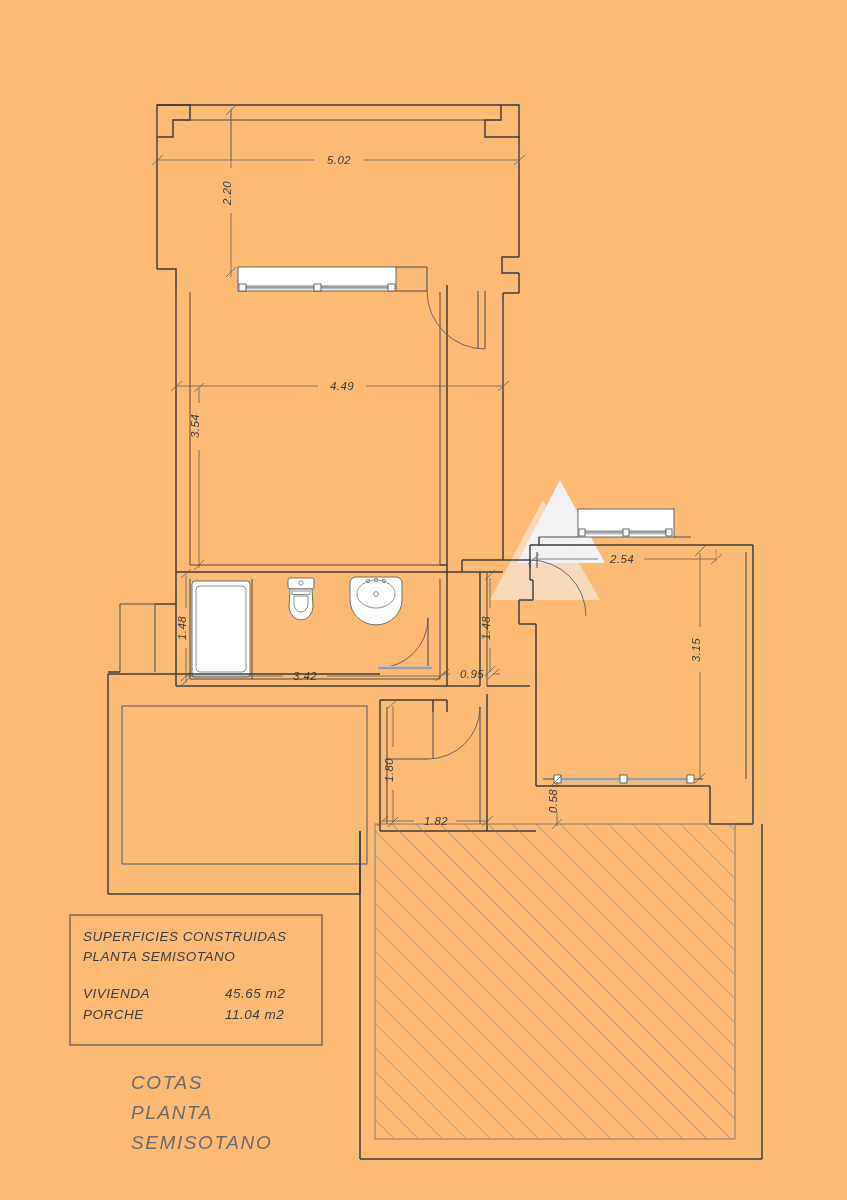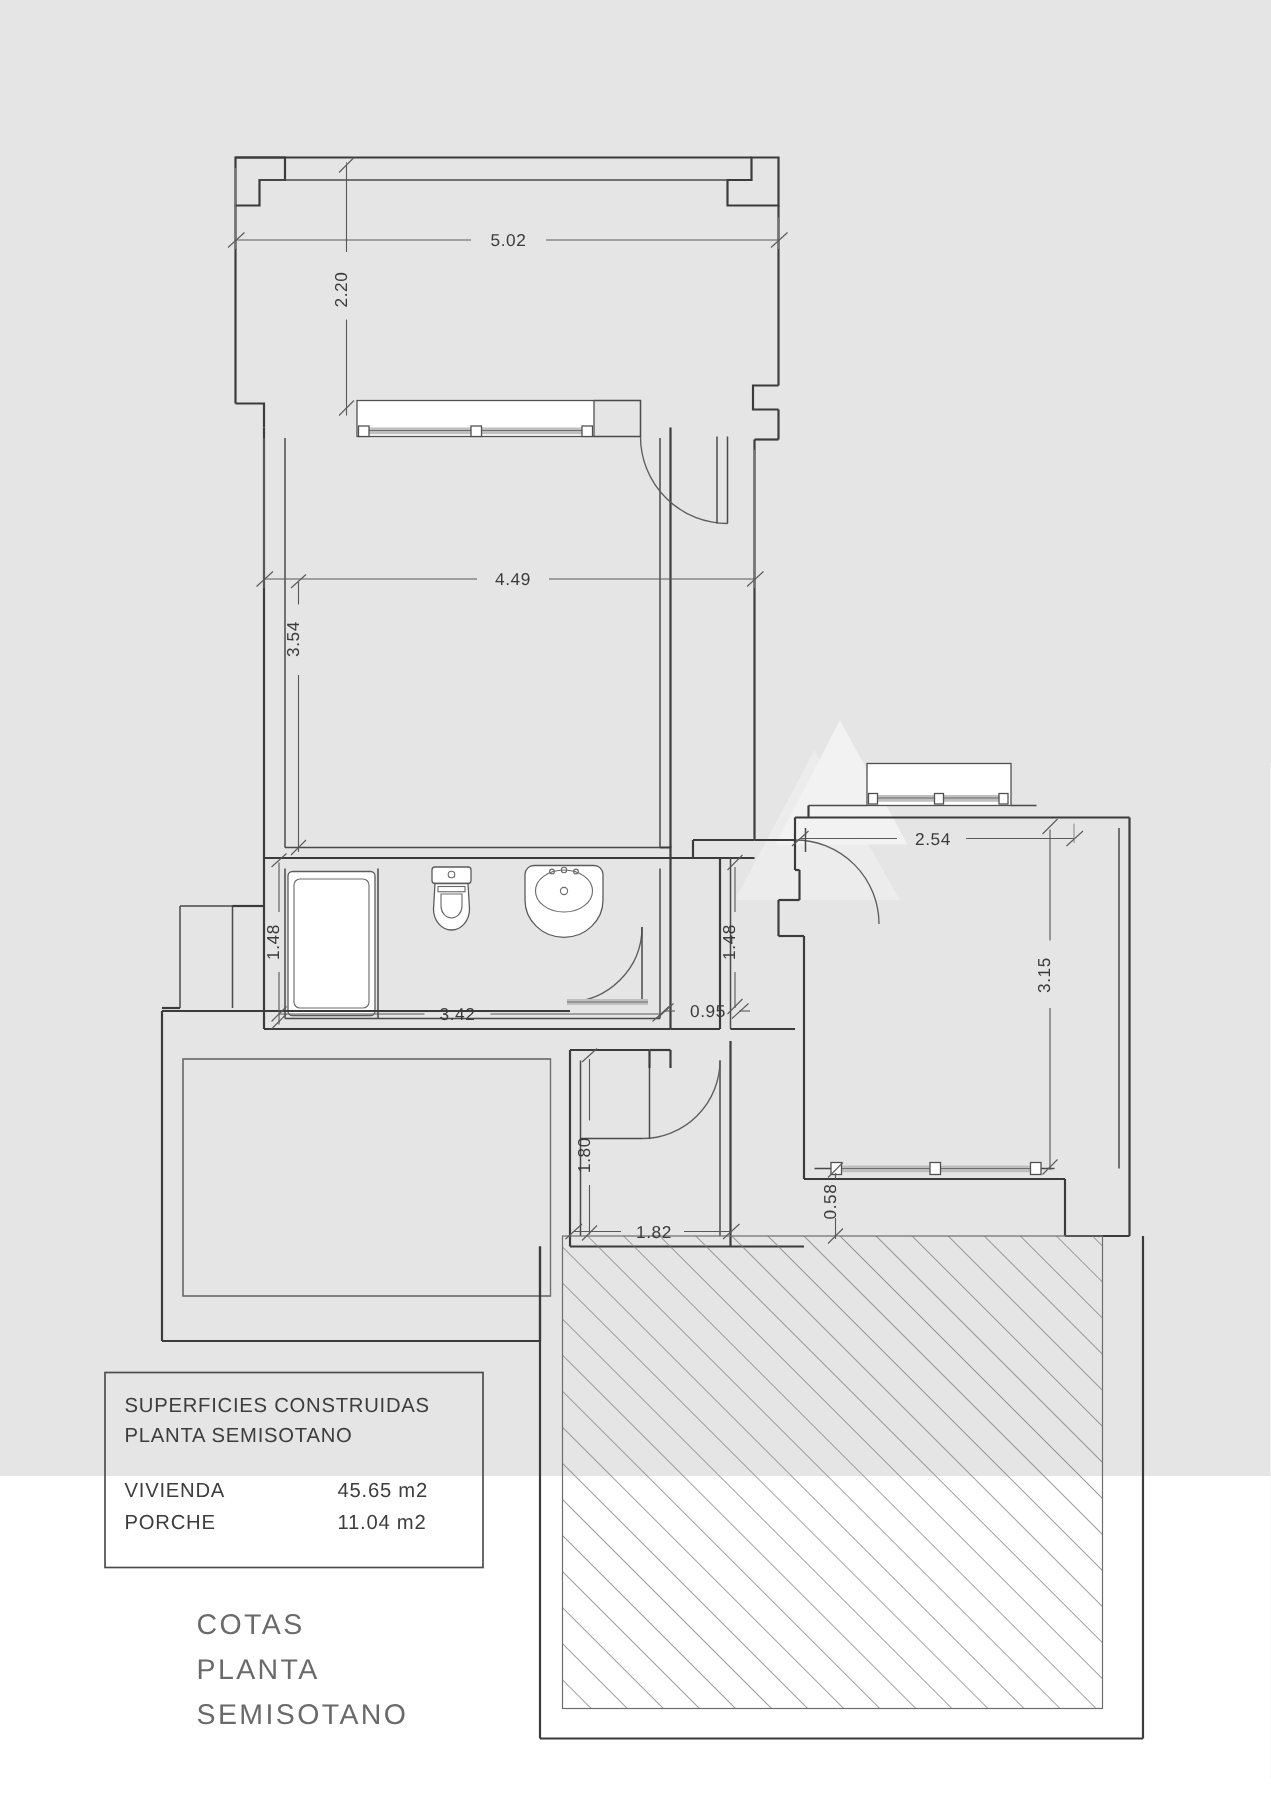--- a/index.html
+++ b/index.html
@@ -12,22 +12,23 @@
     width: 847px;
     height: 1200px;
     font-family: "Liberation Sans", sans-serif;
     overflow: hidden;
     position: relative;
   }
   #plan-root {
     position: absolute;
     top: 0; left: 0;
     width: 847px;
-    height: 984px;
-    background: #e5e5e5;
+    height: 1200px;
+    background: #fdba74;
+    font-style: italic;
   }
   svg.plan-svg {
     display: block;
     width: 847px;
     height: 1200px;
   }
   .wall      { fill: none; stroke: #3b3b3b; stroke-width: 1.45; }
   .wall-thin { fill: none; stroke: #4a4a4a; stroke-width: 1.0; }
   .hairline  { fill: none; stroke: #6d6d6d; stroke-width: 0.8; }
   .dimline   { fill: none; stroke: #5a5a5a; stroke-width: 0.75; }

